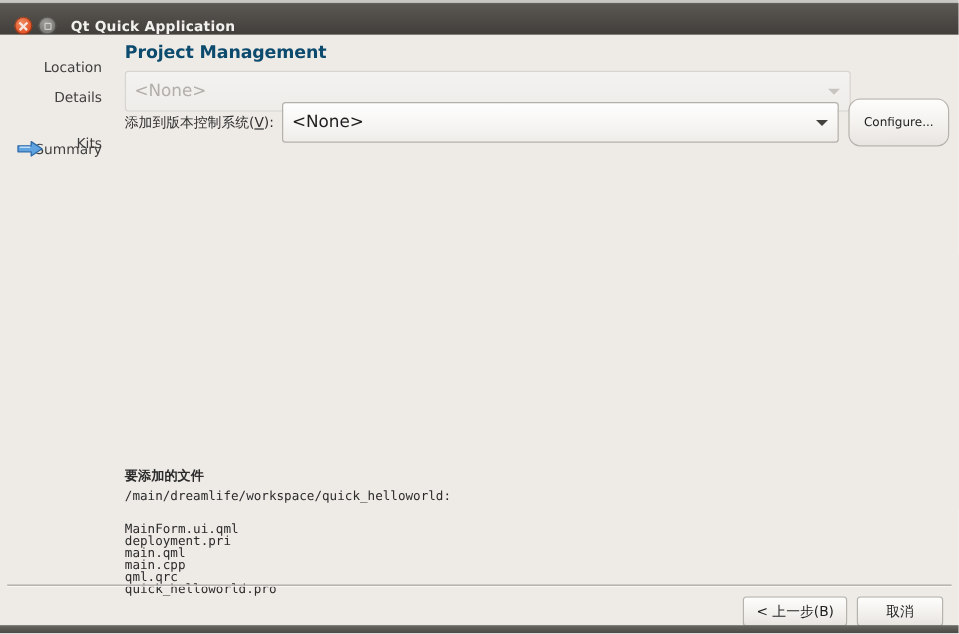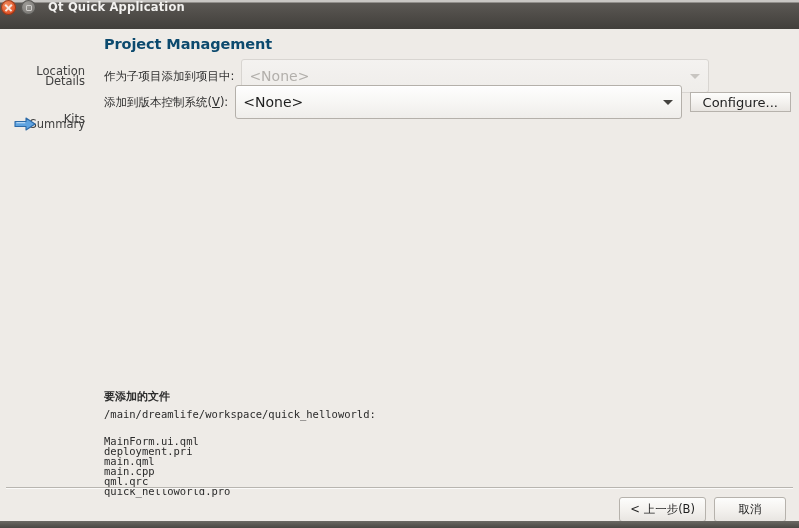--- a/index.html
+++ b/index.html
@@ -24,23 +24,23 @@
   
   #titlebar {
     position: absolute;
     left: 0; top: 0;
     width: 799px;
     height: 29px;
     background: linear-gradient(to bottom,
         #c9c7c4 0px, #c9c7c4 2px,
         #5b5854 3px, #4e4b47 55%, #413f3b 100%);
     display: flex;
-    align-items: flex-start;
-    box-sizing: border-box;
-    padding-left: 1px;
+    align-items: flex-end;
+    box-sizing: border-box;
+    padding-left: 12px;
   }
   .winbtn {
     width: 15px;
     height: 15px;
     border-radius: 50%;
     margin-right: 5px;
     position: relative;
     flex: none;
   }
   .winbtn.close {
@@ -192,29 +192,29 @@
     top: 50%;
     margin-top: -2px;
     width: 0; height: 0;
     border-left: 5px solid transparent;
     border-right: 5px solid transparent;
   }
   .combo.enabled .arrow  { border-top: 5px solid #44423f; }
   .combo.disabled .arrow { border-top: 5px solid #c8c5c1; }
 
   .push-button {
-    height: 20px;
+    height: 40px;
     min-width: 74px;
     padding: 0 12px;
     margin-left: 8px;
     border: 1px solid #b6b2ac;
-    border-radius: 0;
+    border-radius: 10px;
     background: linear-gradient(to bottom, #fdfdfc 0%, #f4f2ef 50%, #e8e5e1 100%);
     font-family: "DejaVu Sans", "Liberation Sans", sans-serif;
-    font-size: 13px;
+    font-size: 10px;
     color: #222222;
     box-sizing: border-box;
     cursor: default;
     flex: none;
   }
 
   
   #files-block {
     position: absolute;
     left: 104px;
@@ -281,21 +281,21 @@
 
   <div id="titlebar">
     <div class="winbtn close"></div>
     <div class="winbtn maximize"></div>
     <div id="title-text">Qt Quick Application</div>
   </div>
 
   <div id="content">
 
     <div id="sidebar">
-      <div class="step" style="top: 17px; position: absolute; left: 0px; right: 0px; margin-top: 15px;">
+      <div class="step" style="top: 17px; position: absolute; left: 0px; right: 0px;">
 
         <span class="step-label">Location</span>
       </div>
 
       <div class="step" style="top: 42px; position: absolute; left: 0px; right: 0px; text-align: center;">
 
         <span class="step-label">Details</span>
       </div>
 
       <div class="step" style="top: 80px; position: absolute; left: 0px; right: 0px; padding-left: 14px;">
@@ -312,21 +312,20 @@
         </span>
         <span class="step-label">Summary</span>
       </div>
     </div>
 
     <div id="main">
 
       <div id="page-title">Project Management</div>
 
       <div class="form-row" id="row-subproject">
-        <span class="form-label disabled">作为子项目添加到项目中:</span>
         <div class="combo disabled">
           <span>&lt;None&gt;</span>
           <span class="arrow"></span>
         </div>
         <div style="width:82px;flex:none"></div>
       </div>
 
       <div class="form-row" id="row-vcs">
         <span class="form-label"><span>添加到版本控制系统(</span><span class="accel">V</span><span>):</span></span>
         <div class="combo enabled">

